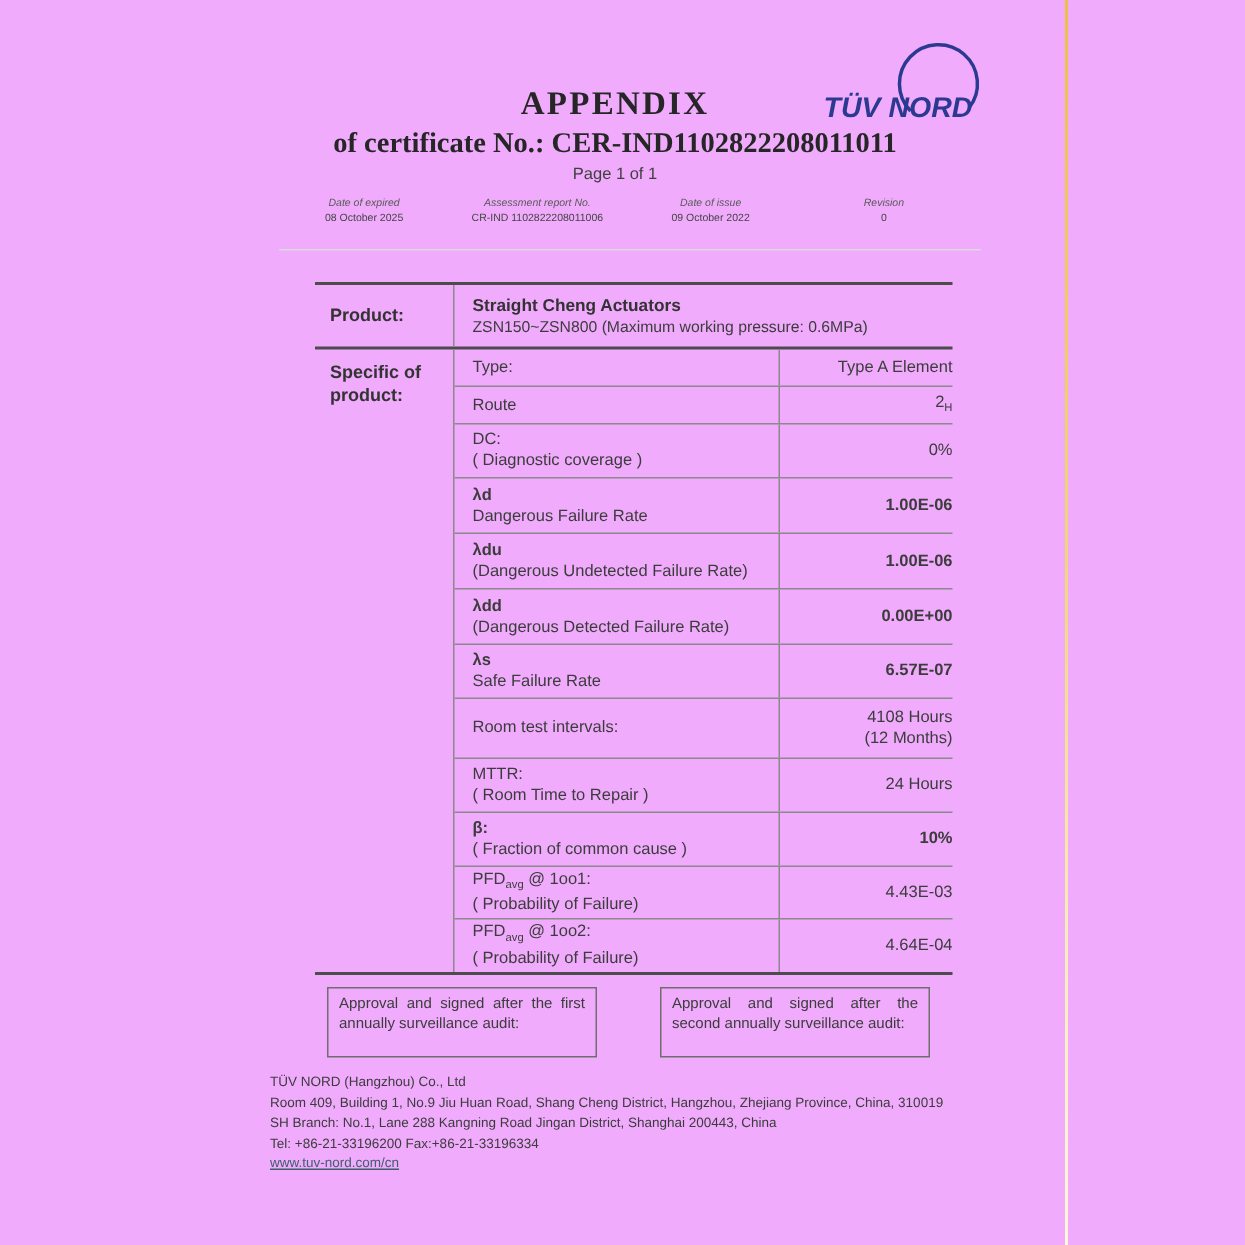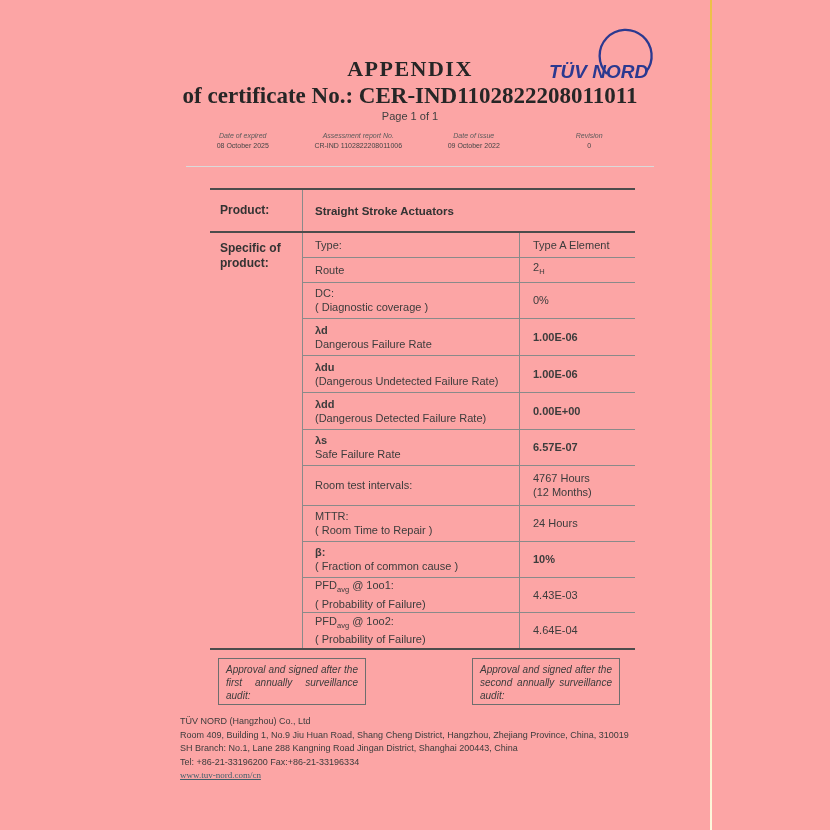--- a/index.html
+++ b/index.html
@@ -3,37 +3,37 @@
 <meta charset="utf-8">
 <style>
   html,body { margin:0; padding:0; }
   body {
     width:830px; height:830px;
     background:#ffffff;
     font-family:"Liberation Sans", sans-serif;
     color:#3c3c3c;
     overflow:hidden;
   }
-  .page { position:relative; width:830px; height:830px; background:#fca5a5; }
+  .page { position:relative; width:830px; height:830px; background:#f0abfc; }
 
   
   .yellow-line {
     position:absolute; left:710px; top:0; width:2px; height:830px;
     background:linear-gradient(180deg,#ecc046 0%, #f2d678 45%, #f8ecb9 75%, #fdf7dd 100%);
   }
 
   
   .header { position:absolute; top:56px; left:160px; width:500px; text-align:center; color:#262626; }
   .title {
     font-family:"Liberation Serif", serif; font-weight:bold;
     font-size:22px; letter-spacing:1.5px; line-height:26px;
   }
   .subtitle {
     font-family:"Liberation Serif", serif; font-weight:bold;
-    font-size:23px; line-height:23px; margin-top:2px; white-space:nowrap;
+    font-size:19px; line-height:23px; margin-top:2px; white-space:nowrap;
   }
   .page-label { font-size:11px; color:#3f3f3f; margin-top:3px; }
 
   
   .logo { position:absolute; top:26px; left:545px; width:120px; height:68px; }
 
   
   .meta-row { position:absolute; top:131px; left:185px; width:462px; display:flex; }
   .meta-col { flex:1; text-align:center; }
   .meta-label { font-size:7px; font-style:italic; color:#5a5a5a; line-height:9px; }
@@ -67,41 +67,41 @@
   .spec-row:nth-child(7) { height:36px; }
   .spec-row:nth-child(8) { height:40px; }
   .spec-row:nth-child(9), .spec-row:nth-child(10) { height:36px; }
   .spec-row:nth-child(11), .spec-row:nth-child(12) { height:35px; }
   .param-cell {
     width:216px; box-sizing:border-box; padding-left:12px;
     display:flex; flex-direction:column; justify-content:center;
   }
   .value-cell {
     flex:1; border-left:1px solid #8a8a8a; box-sizing:border-box; padding-left:13px;
-    display:flex; flex-direction:column; justify-content:center;
+    display:flex; flex-direction:column; justify-content:center;text-align:right;
   }
   .l1 { line-height:13px; }
   .l2 { line-height:13px; margin-top:1px; }
   .l2:empty { display:none; }
   .bold-l1 .l1 { font-weight:bold; }
   sub { font-size:7.5px; }
   sub:empty, span:empty { display:none; }
 
   
   .approvals { position:absolute; top:658px; left:218px; width:402px; display:flex; justify-content:space-between; }
   .approval-box {
-    width:148px; height:47px; box-sizing:border-box;
+    width:180px; height:47px; box-sizing:border-box;
     border:1px solid #6e6e6e; padding:4px 7px;
-    font-size:10px; line-height:13px; text-align:justify; color:#3c3c3c;font-style:italic;
+    font-size:10px; line-height:13px; text-align:justify; color:#3c3c3c;
   }
 
   
   .footer { position:absolute; top:715px; left:180px; width:470px; font-size:9px; line-height:13.5px; color:#3c3c3c; }
   .footer div { white-space:nowrap; }
-  .footer-link { text-decoration:underline; color:#3f5f6b; cursor:pointer;font-family:Liberation Serif, serif; }
+  .footer-link { text-decoration:underline; color:#3f5f6b; cursor:pointer; }
 </style>
 </head>
 <body>
 
 <div class="page">
 
   <div class="yellow-line"></div>
 
   <div class="header">
     <div class="title">APPENDIX</div>
@@ -134,21 +134,22 @@
       <div class="meta-value">0</div>
     </div>
   </div>
   <div class="meta-sep"></div>
 
   <div class="cert-table">
 
     <div class="product-row">
       <div class="label-cell">Product:</div>
       <div class="product-main">
-        <div class="product-name">Straight Stroke Actuators</div>
+        <div class="product-name">Straight Cheng Actuators</div>
+        <div class="product-desc">ZSN150~ZSN800 (Maximum working pressure: 0.6MPa)</div>
       </div>
     </div>
 
     <div class="specific-section">
       <div class="label-cell specific">Specific of product:</div>
       <div class="spec-rows">
 
         <div class="spec-row">
           <div class="param-cell">
             <div class="l1"><span>Type:</span></div>
@@ -225,21 +226,21 @@
 
           </div>
         </div>
 
         <div class="spec-row">
           <div class="param-cell">
             <div class="l1"><span>Room test intervals:</span></div>
 
           </div>
           <div class="value-cell">
-            <div class="l1"><span>4767 Hours</span></div>
+            <div class="l1"><span>4108 Hours</span></div>
             <div class="l2">(12 Months)</div>
           </div>
         </div>
 
         <div class="spec-row">
           <div class="param-cell">
             <div class="l1"><span>MTTR:</span></div>
             <div class="l2">( Room Time to Repair )</div>
           </div>
           <div class="value-cell">

